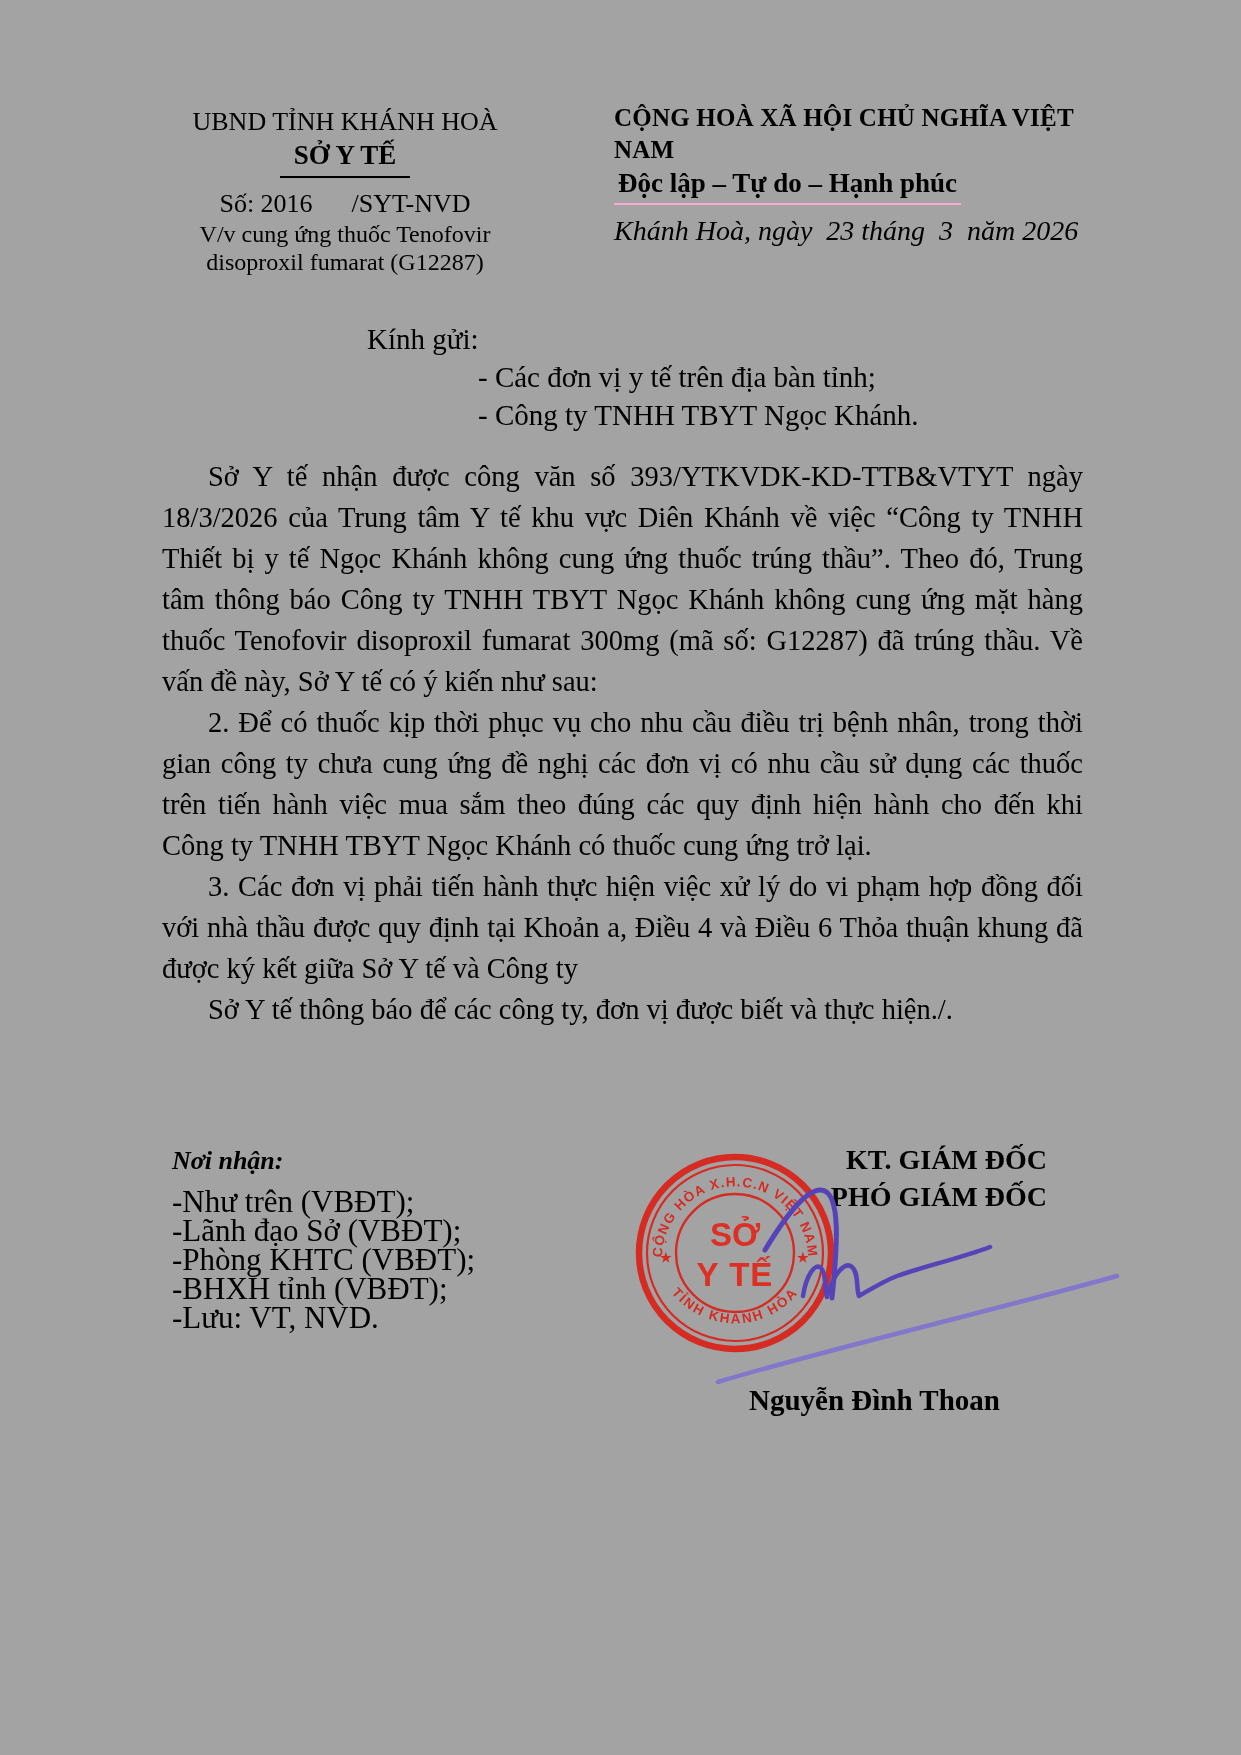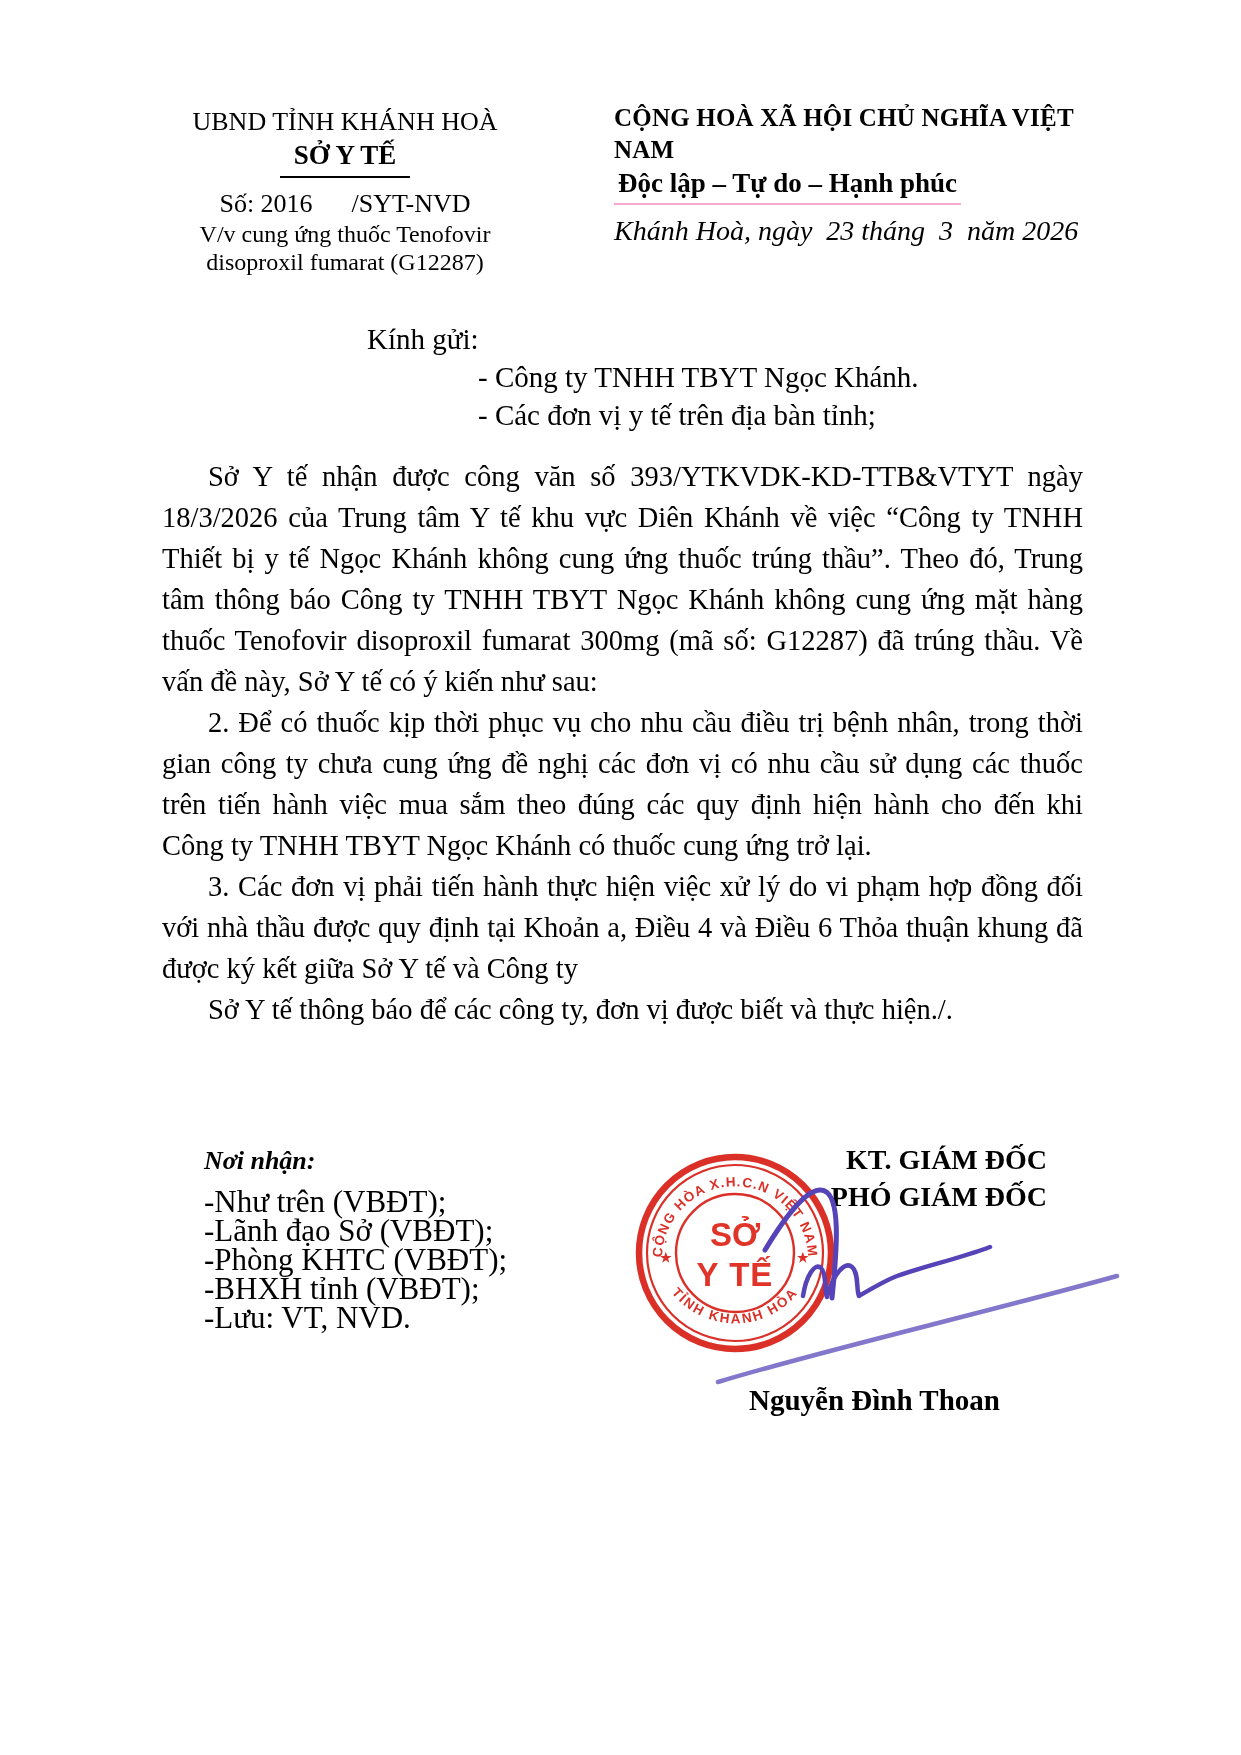--- a/index.html
+++ b/index.html
@@ -1,18 +1,18 @@
 <!DOCTYPE html>
 <html><head>
 <meta charset="utf-8">
 <style>
   html,body { margin:0; padding:0; background:#888; }
   .page {
     position:relative; width:1241px; height:1755px; margin:0 auto;
-    background:#ffffff; color:#000;
+    background:#a3a3a3; color:#000;
     font-family:"Liberation Serif", serif;
     overflow:hidden;
   }
   
   .hdr-left {
     position:absolute; left:185px; top:106px; width:320px; text-align:center;
   }
   .hdr-left .l1 { font-size:26px; line-height:32px; }
   .hdr-left .l2 { font-size:27px; font-weight:bold; line-height:34px; }
   .hdr-left .l2 span { display:inline-block; border-bottom:2px solid #000; padding:0 14px 4px;text-align:center; }
@@ -28,21 +28,21 @@
   
   .kinh-gui { position:absolute; left:367px; top:320px; font-size:29px; line-height:38px; }
   .kinh-gui .items { margin-left:111px; }
   
   .body-text {
     position:absolute; left:162px; top:456px; width:921px;
     font-size:28.5px; line-height:41px; text-align:justify;
   }
   .body-text p { margin:0; text-indent:46px; }
   
-  .noi-nhan { position:absolute; left:172px; top:1146px;margin-left:32px; }
+  .noi-nhan { position:absolute; left:172px; top:1146px; }
   .noi-nhan .label { font-size:26px; font-weight:bold; font-style:italic; }
   .noi-nhan .items { margin-top:11px; font-size:31px; line-height:29px; }
   .signer { position:absolute; left:735px; top:1141px; width:312px; text-align:right; }
   .signer .t { font-size:28px; font-weight:bold; line-height:37px; }
   .signer-name {
     position:absolute; left:749px; top:1384px; width:312px; text-align:left;
     font-size:29px; font-weight:bold;
   }
   
   .stamp { position:absolute; left:634px; top:1150px; width:202px; height:206px; opacity:0.95; }
@@ -64,22 +64,22 @@
 
   <div class="hdr-right">
     <div class="r1">CỘNG HOÀ XÃ HỘI CHỦ NGHĨA VIỆT NAM</div>
     <div class="r2"><span>Độc lập – Tự do – Hạnh phúc</span></div>
     <div class="date">Khánh Hoà, ngày  23 tháng  3  năm 2026</div>
   </div>
 
   <div class="kinh-gui">
     <div>Kính gửi:</div>
     <div class="items">
+      <div>- Các đơn vị y tế trên địa bàn tỉnh;</div>
       <div>- Công ty TNHH TBYT Ngọc Khánh.</div>
-      <div>- Các đơn vị y tế trên địa bàn tỉnh;</div>
     </div>
   </div>
 
   <div class="body-text">
     <p>Sở Y tế nhận được công văn số 393/YTKVDK-KD-TTB&amp;VTYT ngày 18/3/2026 của Trung tâm Y tế khu vực Diên Khánh về việc “Công ty TNHH Thiết bị y tế Ngọc Khánh không cung ứng thuốc trúng thầu”. Theo đó, Trung tâm thông báo Công ty TNHH TBYT Ngọc Khánh không cung ứng mặt hàng thuốc Tenofovir disoproxil fumarat 300mg (mã số: G12287) đã trúng thầu. Về vấn đề này, Sở Y tế có ý kiến như sau:</p>
     <p>2. Để có thuốc kịp thời phục vụ cho nhu cầu điều trị bệnh nhân, trong thời gian công ty chưa cung ứng đề nghị các đơn vị có nhu cầu sử dụng các thuốc trên tiến hành việc mua sắm theo đúng các quy định hiện hành cho đến khi Công ty TNHH TBYT Ngọc Khánh có thuốc cung ứng trở lại.</p>
     <p>3. Các đơn vị phải tiến hành thực hiện việc xử lý do vi phạm hợp đồng đối với nhà thầu được quy định tại Khoản a, Điều 4 và Điều 6 Thỏa thuận khung đã được ký kết giữa Sở Y tế và Công ty</p>
     <p>Sở Y tế thông báo để các công ty, đơn vị được biết và thực hiện./.</p>
   </div>
 

